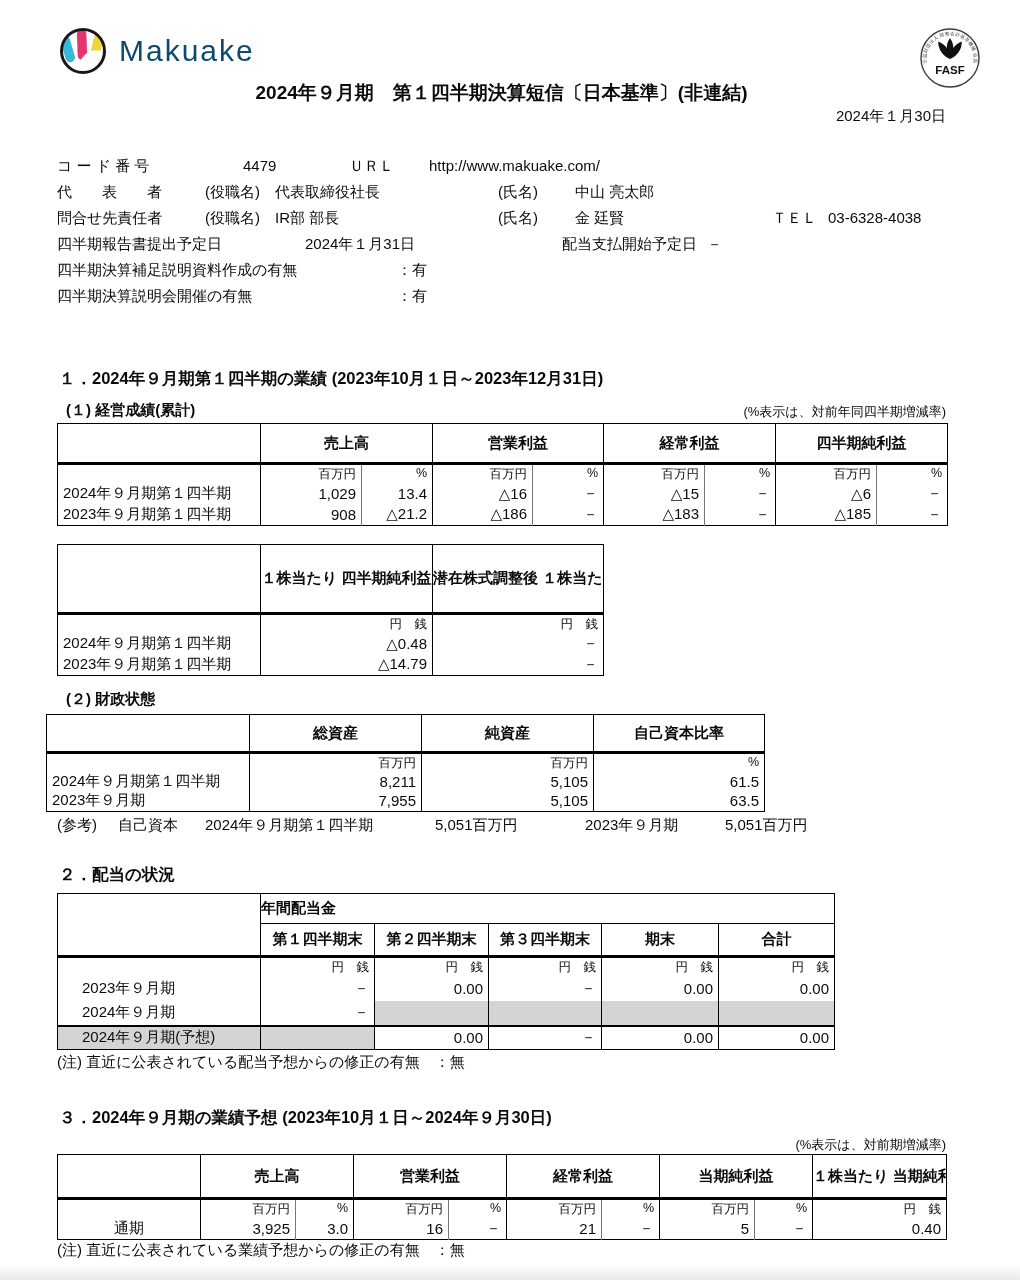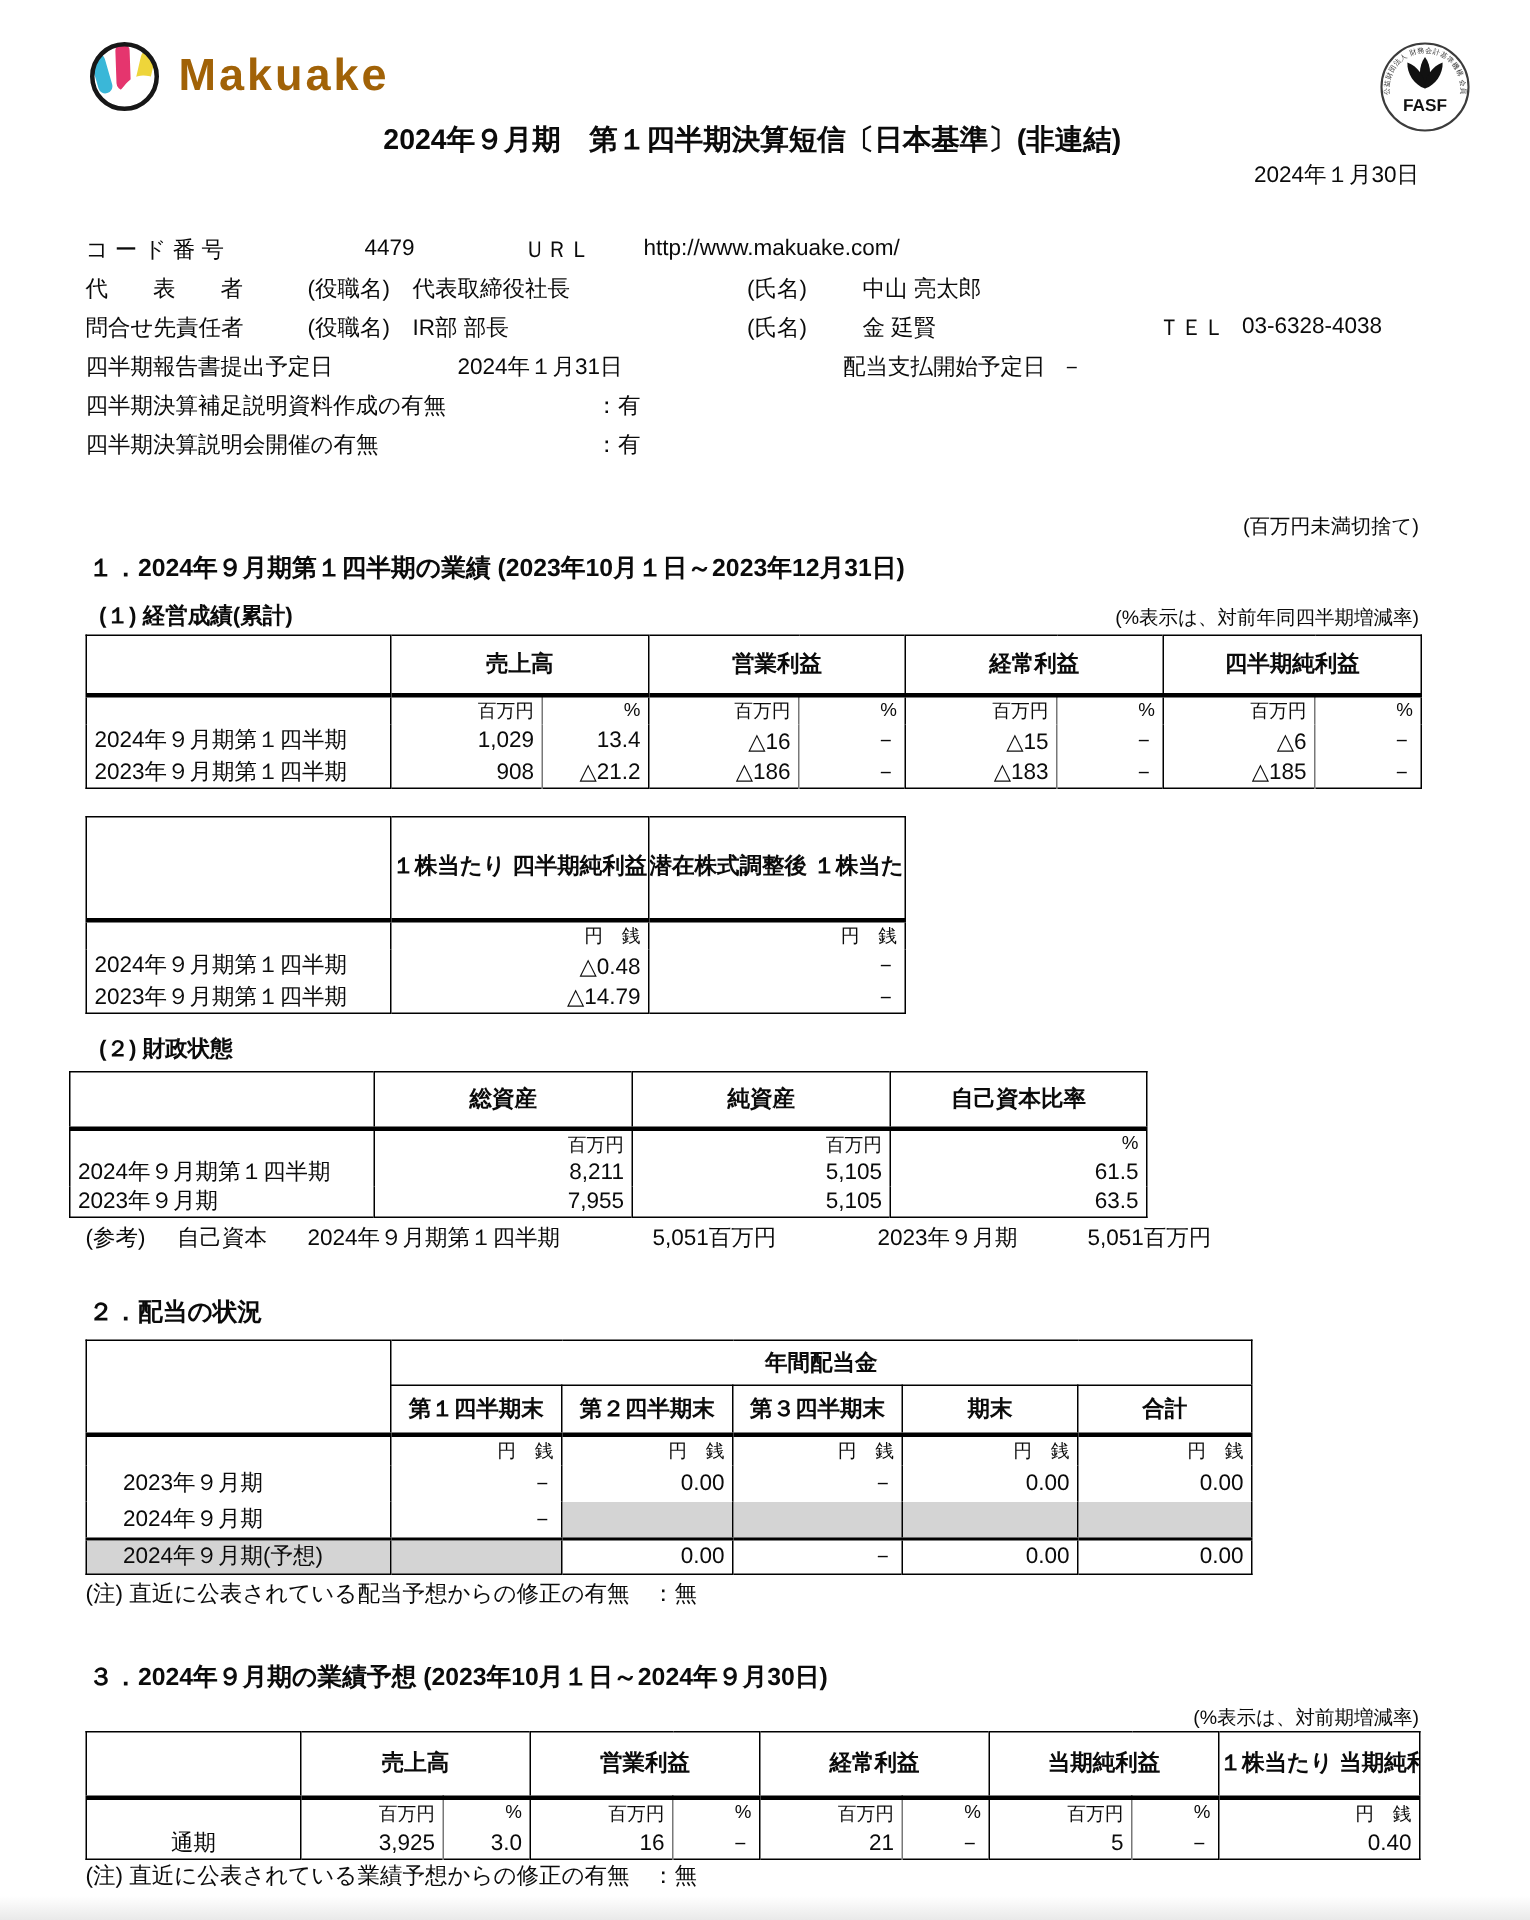--- a/index.html
+++ b/index.html
@@ -2,21 +2,21 @@
 <html><head>
 <meta charset="utf-8">
 <style>
   * { margin:0; padding:0; box-sizing:border-box; }
   html,body { background:#fff; }
   body { font-family:"Liberation Sans","DejaVu Sans",sans-serif; color:#0b0b0b; }
   .page { position:relative; width:1020px; height:1280px; background:#fff; overflow:hidden; }
 
   
   .brand-row { position:absolute; left:57px; top:24px; height:54px; display:flex; align-items:center; }
-  .brand-text { font-size:30px; font-weight:700; letter-spacing:2px; color:#a16207; margin-left:10px; }
+  .brand-text { font-size:30px; font-weight:400; letter-spacing:2px; color:#0c4a6e; margin-left:10px; }
   .fasf { position:absolute; left:918px; top:26px; }
   .doc-title { position:absolute; left:57px; top:80px; width:889px; text-align:center; font-size:19px; font-weight:bold; white-space:nowrap; }
   .doc-date { position:absolute; left:57px; top:107px; width:889px; text-align:right; font-size:15px; }
 
   
   .info-row { position:absolute; left:57px; width:905px; height:24px; font-size:15px; }
   .info-row span { position:absolute; top:0; white-space:nowrap; }
 
   
   .sec-heading { position:absolute; font-size:16.5px; font-weight:bold; white-space:nowrap; }
@@ -28,21 +28,21 @@
   table.ft { position:absolute; border-collapse:collapse; table-layout:fixed; border:1.5px solid #000; }
   table.ft td { overflow:hidden; white-space:nowrap; vertical-align:middle; }
   .hrow td { border-bottom:3px solid #000; font-weight:bold; font-size:15px; text-align:center; white-space:pre-line; line-height:1.25; }
   .gs { border-left:1px solid #000; }
   .ss { border-left:1px solid #787878; }
   .u  { font-size:12.5px; text-align:right; padding:1px 5px 0 0; vertical-align:top !important; }
   .num{ font-size:15px; text-align:right; padding-right:5px; }
   .rl { font-size:15px; text-align:left; padding-left:5px; }
   .ind{ padding-left:24px; }
   .ctr{ text-align:center; padding-left:0; }
-  .sph{ border-bottom:1px solid #000; border-left:1px solid #000; font-weight:bold; font-size:15px; text-align:center; }
+  .sph{ border-bottom:1px solid #000; border-left:1px solid #000; font-weight:bold; font-size:15px; }
   .h2c{ border-bottom:3px solid #000; font-weight:bold; font-size:15px; text-align:center; }
   .corner2 { border-bottom:3px solid #000; }
   .gray { background:#d4d4d4; }
   .frow td { border-top:2.5px solid #000; }
 
   .ref-line { position:absolute; left:57px; width:905px; height:22px; font-size:15px; }
   .ref-line span { position:absolute; white-space:nowrap; }
 
   .bottom-fade { position:absolute; left:0; right:0; bottom:0; height:16px;
                  background:linear-gradient(to bottom, rgba(255,255,255,0), #e9e9e9); }
@@ -124,21 +124,20 @@
   </div>
   <div class="info-row" style="top:261px;">
     <span style="left:0;">四半期決算補足説明資料作成の有無</span>
     <span style="left:340px;">：有</span>
   </div>
   <div class="info-row" style="top:287px;text-align:right;">
     <span style="left:0;">四半期決算説明会開催の有無</span>
     <span style="left:340px;">：有</span>
   </div>
 
-  <div class="right-note" style="top:342px; font-size:13.5px;">(百万円未満切捨て)</div>
 
   <div class="sec-heading" style="left:59px; top:368px;">１．2024年９月期第１四半期の業績 (2023年10月１日～2023年12月31日)</div>
   <div class="sub-heading" style="left:66px; top:401px;">(１) 経営成績(累計)</div>
   <div class="right-note" style="top:403px;">(%表示は、対前年同四半期増減率)</div>
 
   <table class="ft" style="left:57px; top:423px; width:890px;">
     <colgroup>
       <col style="width:203px">
       <col style="width:101px">
         <col style="width:71px">

